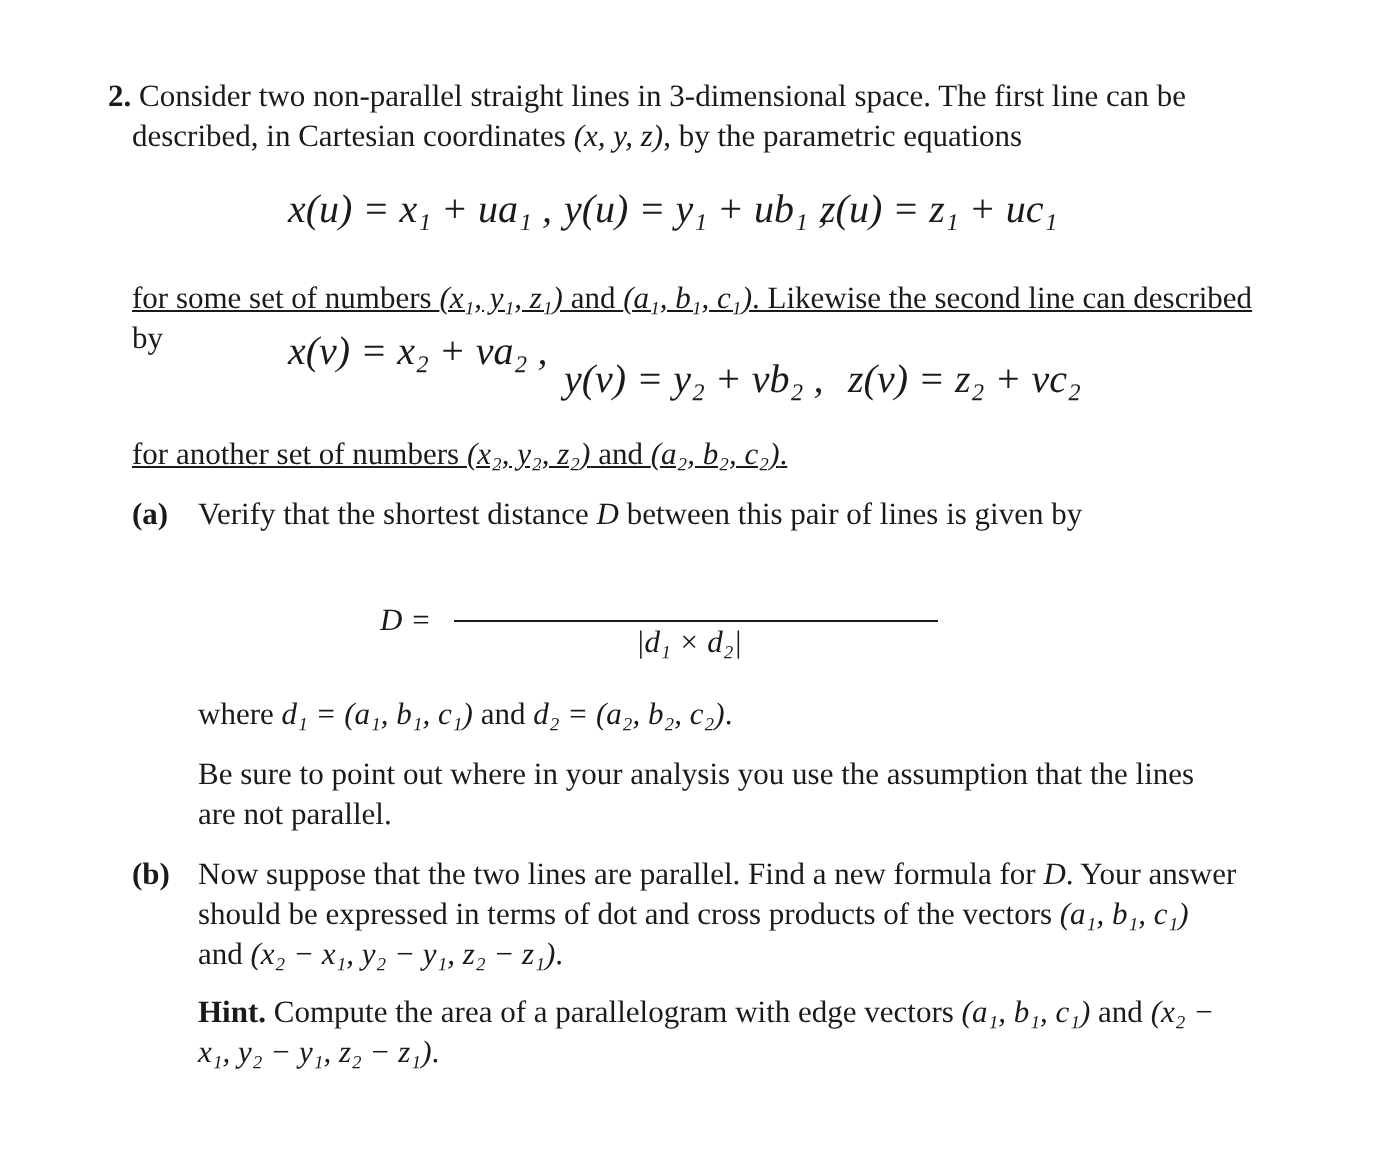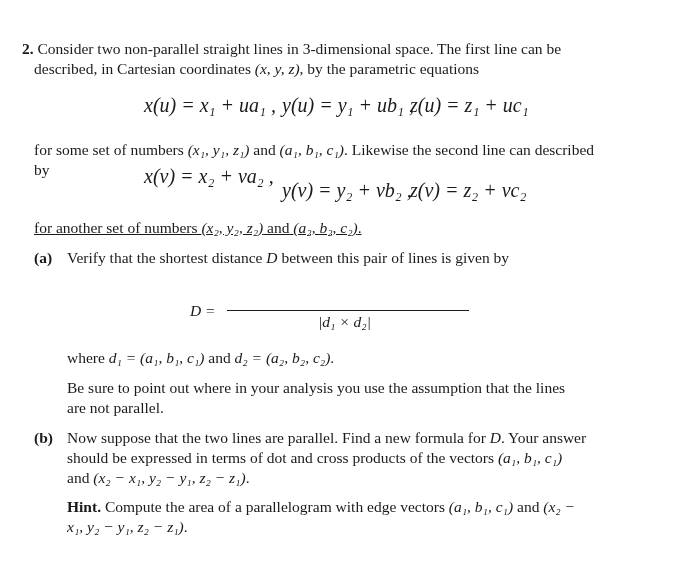--- a/index.html
+++ b/index.html
@@ -3,21 +3,21 @@
 <meta charset="utf-8">
 <style>
   html, body { margin: 0; padding: 0; background: #ffffff; }
   body {
     width: 700px; height: 577px; position: relative; overflow: hidden;
     font-family: "DejaVu Serif", "Liberation Serif", serif;
     color: #1a1a1a;
     font-size: 14.6px;
   }
   .line { position: absolute; white-space: nowrap; line-height: 18px; }
-  .rm { font-family: "Liberation Serif", "DejaVu Serif", serif; font-size: 15.5px; }
+  .rm { font-family: "Liberation Serif", "DejaVu Serif", serif; font-size: 15.5px; margin-left: 32px; }
   .it { font-style: italic; }
   .b { font-weight: bold; }
   .eq { position: absolute; white-space: nowrap; font-family: "Liberation Serif", "DejaVu Serif", serif; font-size: 20px; }
   .frac { position: absolute; font-family: "Liberation Serif", "DejaVu Serif", serif; font-size: 15.5px; }
   .frac .num { position: absolute; white-space: nowrap; }
   .frac .bar { position: absolute; height: 1px; background: #1a1a1a; }
   .frac .den { position: absolute; white-space: nowrap; }
 </style>
 </head>
 <body>
@@ -27,28 +27,28 @@
   <span>Consider two non-parallel straight lines in 3-dimensional space.  The first line can be</span>
 </div>
 <div class="line rm" style="left:34px; top:60px;">
   <span>described, in Cartesian coordinates </span><span class="it">(x, y, z)</span><span>, by the parametric equations</span>
 </div>
 
 <div class="eq it" style="left:144px; top:94px;">x(u) = x₁ + ua₁ ,</div>
 <div class="eq it" style="left:282px; top:94px;">y(u) = y₁ + ub₁ ,</div>
 <div class="eq it" style="left:410px; top:94px;">z(u) = z₁ + uc₁</div>
 
-<div class="line rm" style="left:34px; top:141px;">
+<div class="line rm" style="left:34px; top:141px;text-decoration:underline;">
   <span>for some set of numbers </span><span class="it">(x₁, y₁, z₁)</span><span> and </span><span class="it">(a₁, b₁, c₁)</span><span>.  Likewise the second line can described</span>
 </div>
 <div class="line rm" style="left:34px; top:161px;">by</div>
 
 <div class="eq it" style="left:144px; top:165px;">x(v) = x₂ + va₂ ,</div>
 <div class="eq it" style="left:282px; top:179px;">y(v) = y₂ + vb₂ ,</div>
-<div class="eq it" style="left:410px; top:179px;">z(v) = z₂ + vc₂</div>
+<div class="eq it" style="left:424px; top:179px;">z(v) = z₂ + vc₂</div>
 
 <div class="line rm" style="left:34px; top:219px;text-decoration:underline;">
   <span>for another set of numbers </span><span class="it">(x₂, y₂, z₂)</span><span> and </span><span class="it">(a₂, b₂, c₂)</span><span>.</span>
 </div>
 
 <div class="line rm" style="left:34px; top:249px;">
   <span class="b">(a)</span>
 </div>
 <div class="line rm" style="left:67px; top:249px;">
   <span>Verify that the shortest distance </span><span class="it">D</span><span> between this pair of lines is given by</span>

